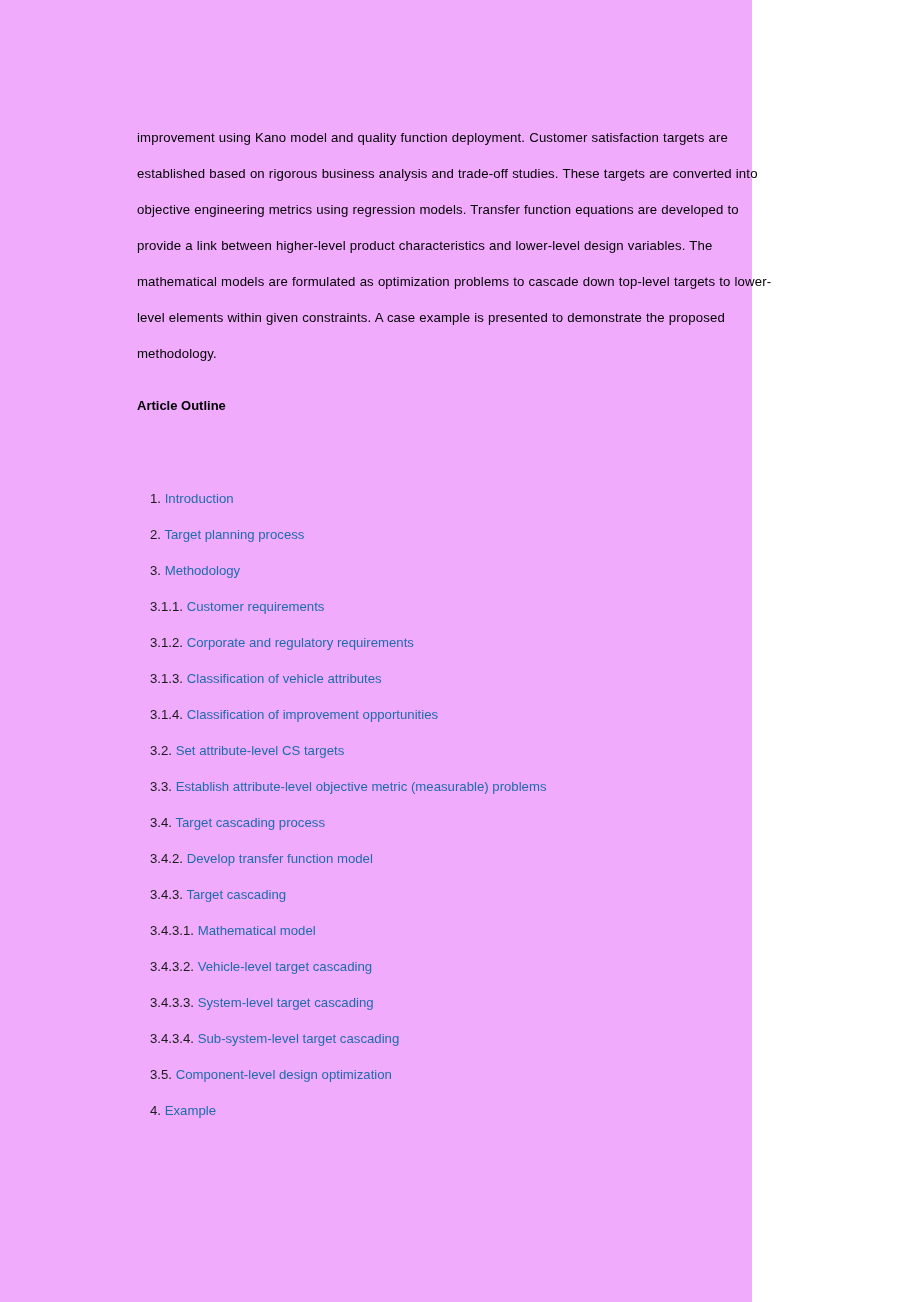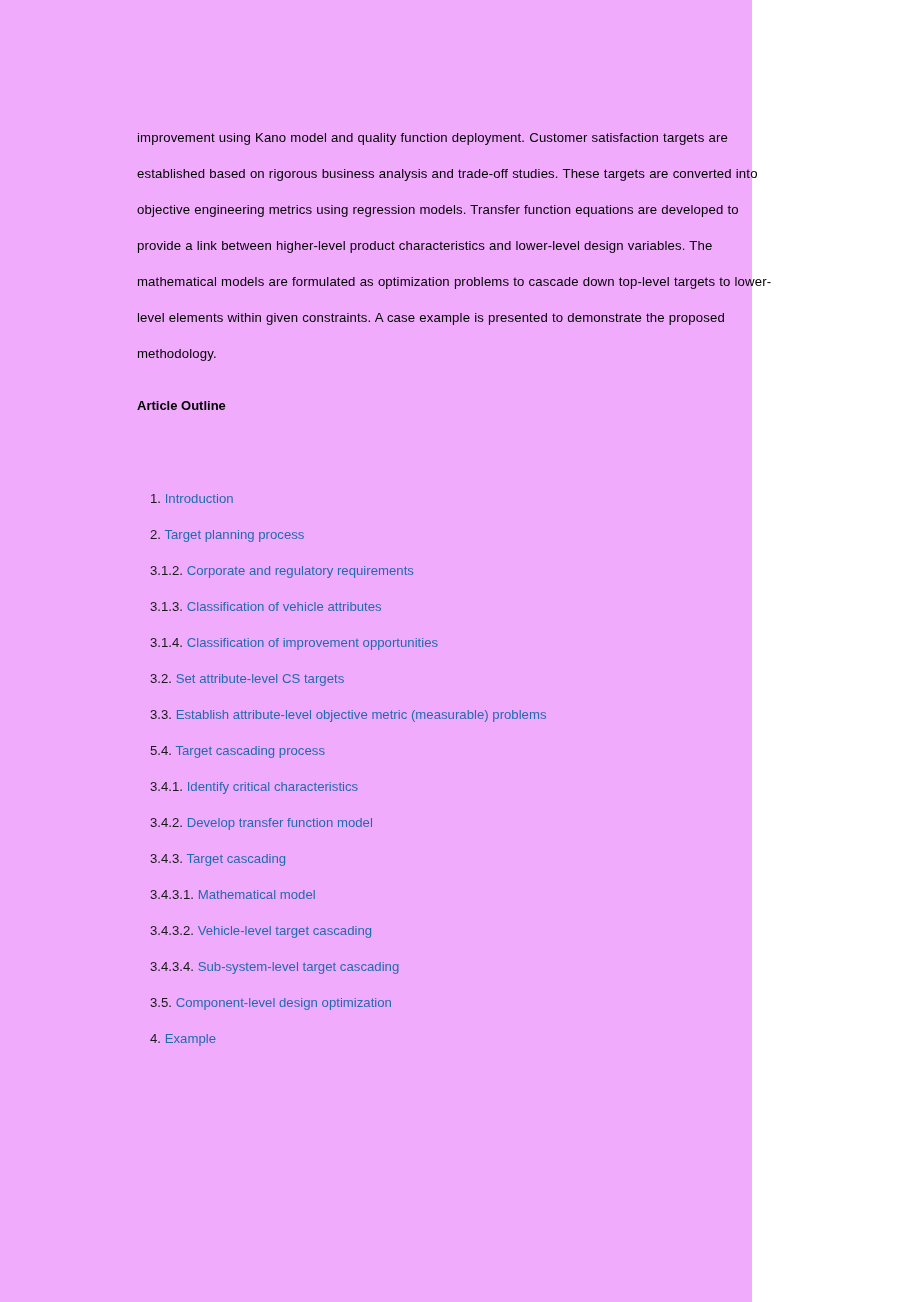--- a/index.html
+++ b/index.html
@@ -87,30 +87,32 @@
 <div id="page">
   <div id="content">
 
     <p class="abstract">improvement using Kano model and quality function deployment. Customer satisfaction targets are established based on rigorous business analysis and trade-off studies. These targets are converted into objective engineering metrics using regression models. Transfer function equations are developed to provide a link between higher-level product characteristics and lower-level design variables. The mathematical models are formulated as optimization problems to cascade down top-level targets to lower-level elements within given constraints. A case example is presented to demonstrate the proposed methodology.</p>
 
     <h2 class="section-heading">Article Outline</h2>
 
     <ul class="outline-list" id="outline-list">
         <li class="outline-item"><span class="outline-num">1.</span> <a class="outline-link" href="#">Introduction</a></li>
         <li class="outline-item"><span class="outline-num">2.</span> <a class="outline-link" href="#">Target planning process</a></li>
+        <li class="outline-item"><span class="outline-num">3.</span> <a class="outline-link" href="#">Methodology</a></li>
+        <li class="outline-item"><span class="outline-num">3.1.1.</span> <a class="outline-link" href="#">Customer requirements</a></li>
         <li class="outline-item"><span class="outline-num">3.1.2.</span> <a class="outline-link" href="#">Corporate and regulatory requirements</a></li>
         <li class="outline-item"><span class="outline-num">3.1.3.</span> <a class="outline-link" href="#">Classification of vehicle attributes</a></li>
         <li class="outline-item"><span class="outline-num">3.1.4.</span> <a class="outline-link" href="#">Classification of improvement opportunities</a></li>
         <li class="outline-item"><span class="outline-num">3.2.</span> <a class="outline-link" href="#">Set attribute-level CS targets</a></li>
         <li class="outline-item"><span class="outline-num">3.3.</span> <a class="outline-link" href="#">Establish attribute-level objective metric (measurable) problems</a></li>
-        <li class="outline-item"><span class="outline-num">5.4.</span> <a class="outline-link" href="#">Target cascading process</a></li>
-        <li class="outline-item"><span class="outline-num">3.4.1.</span> <a class="outline-link" href="#">Identify critical characteristics</a></li>
+        <li class="outline-item"><span class="outline-num">3.4.</span> <a class="outline-link" href="#">Target cascading process</a></li>
         <li class="outline-item"><span class="outline-num">3.4.2.</span> <a class="outline-link" href="#">Develop transfer function model</a></li>
         <li class="outline-item"><span class="outline-num">3.4.3.</span> <a class="outline-link" href="#">Target cascading</a></li>
         <li class="outline-item"><span class="outline-num">3.4.3.1.</span> <a class="outline-link" href="#">Mathematical model</a></li>
         <li class="outline-item"><span class="outline-num">3.4.3.2.</span> <a class="outline-link" href="#">Vehicle-level target cascading</a></li>
+        <li class="outline-item"><span class="outline-num">3.4.3.3.</span> <a class="outline-link" href="#">System-level target cascading</a></li>
         <li class="outline-item"><span class="outline-num">3.4.3.4.</span> <a class="outline-link" href="#">Sub-system-level target cascading</a></li>
         <li class="outline-item"><span class="outline-num">3.5.</span> <a class="outline-link" href="#">Component-level design optimization</a></li>
         <li class="outline-item"><span class="outline-num">4.</span> <a class="outline-link" href="#">Example</a></li>
       </ul>
 
   </div>
 </div>
 
 </body></html>

